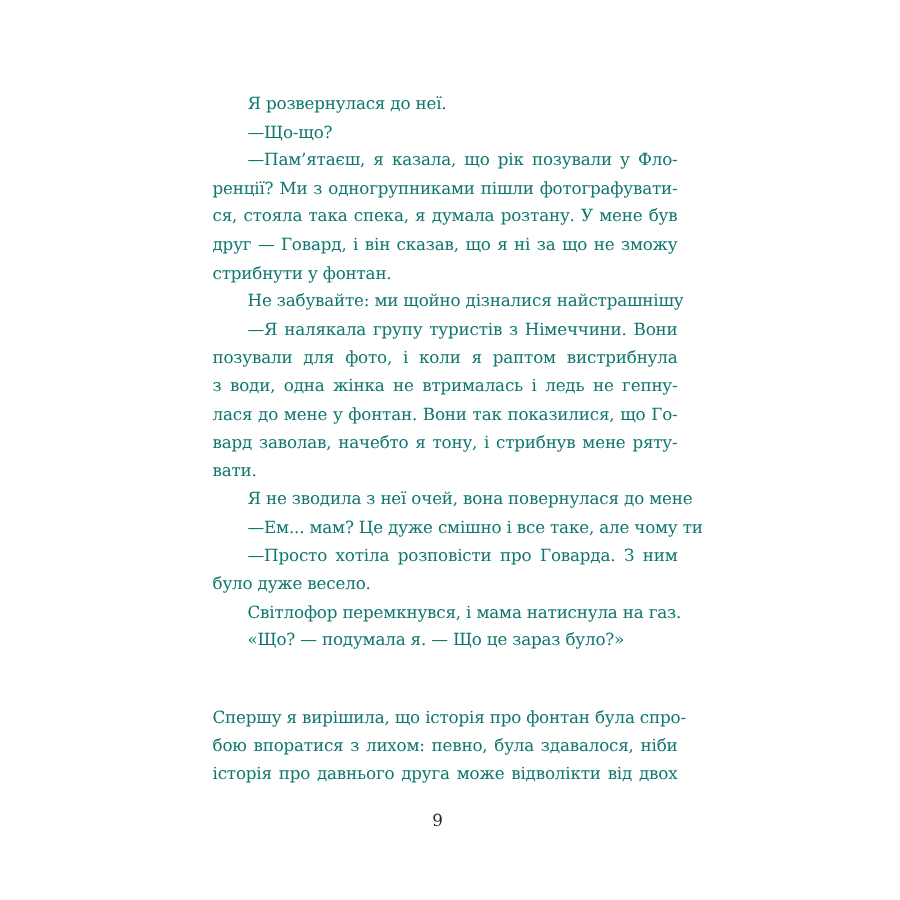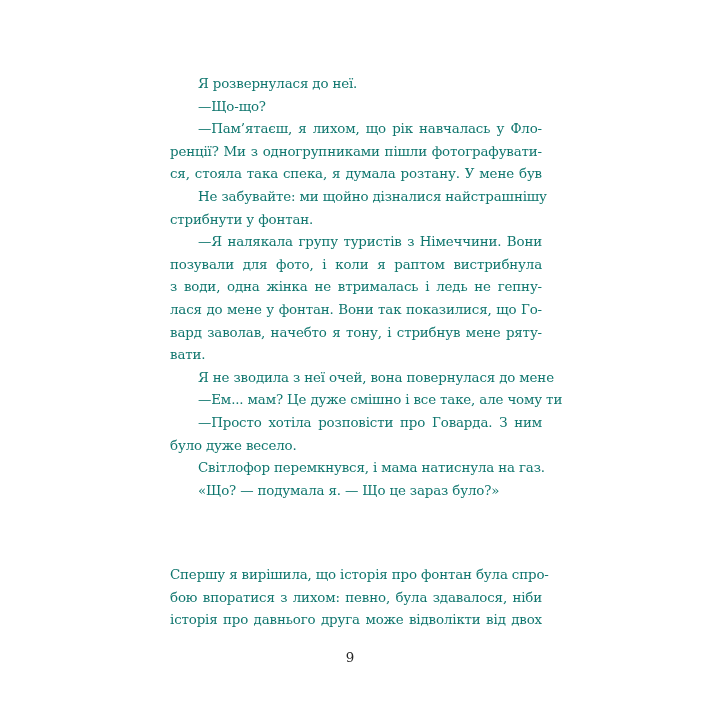--- a/index.html
+++ b/index.html
@@ -32,25 +32,26 @@
     }
   </style>
 </head>
 <body>
 
 <div class="page">
 
   <div class="text-block" id="block1">
     <span class="line indent last">Я розвернулася до неї.</span>
     <span class="line indent last">—Що-що?</span>
-    <span class="line indent">—Пам’ятаєш, я лихом, що рік навчалась у Фло-</span>
+    <span class="line indent">—Пам’ятаєш, я казала, що рік позували у Фло-</span>
     <span class="line">ренції? Ми з одногрупниками пішли фотографувати-</span>
     <span class="line">ся, стояла така спека, я думала розтану. У мене був</span>
+    <span class="line">друг — Говард, і він сказав, що я ні за що не зможу</span>
+    <span class="line last">стрибнути у фонтан.</span>
     <span class="line indent">Не забувайте: ми щойно дізналися найстрашнішу</span>
-    <span class="line last">стрибнути у фонтан.</span>
     <span class="line indent">—Я налякала групу туристів з Німеччини. Вони</span>
     <span class="line">позували для фото, і коли я раптом вистрибнула</span>
     <span class="line">з води, одна жінка не втрималась і ледь не гепну-</span>
     <span class="line">лася до мене у фонтан. Вони так показилися, що Го-</span>
     <span class="line">вард заволав, начебто я тону, і стрибнув мене ряту-</span>
     <span class="line last">вати.</span>
     <span class="line indent">Я не зводила з неї очей, вона повернулася до мене</span>
     <span class="line indent">—Ем... мам? Це дуже смішно і все таке, але чому ти</span>
     <span class="line indent">—Просто хотіла розповісти про Говарда. З ним</span>
     <span class="line last">було дуже весело.</span>

